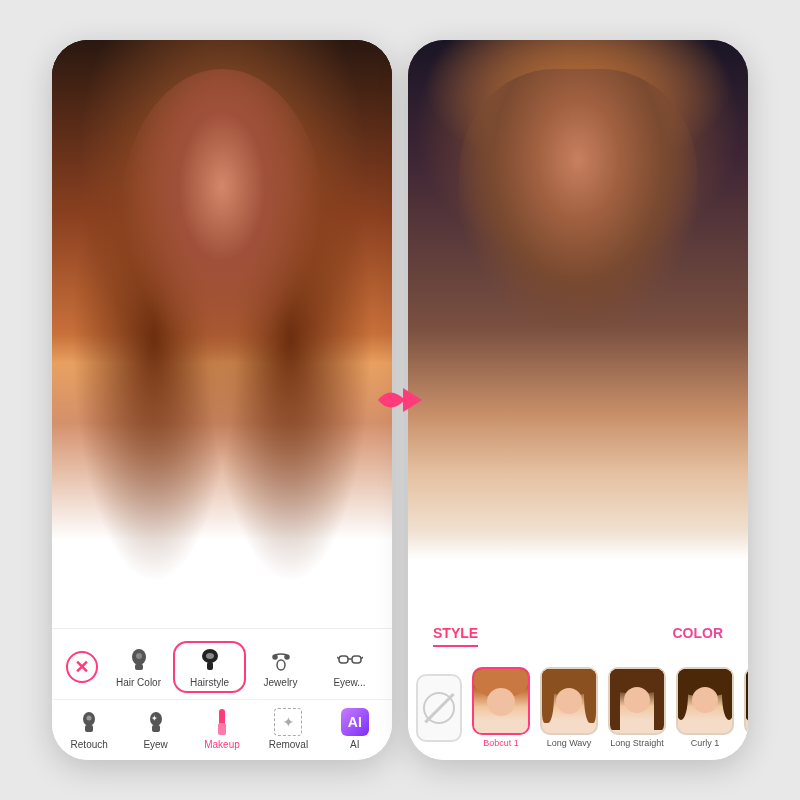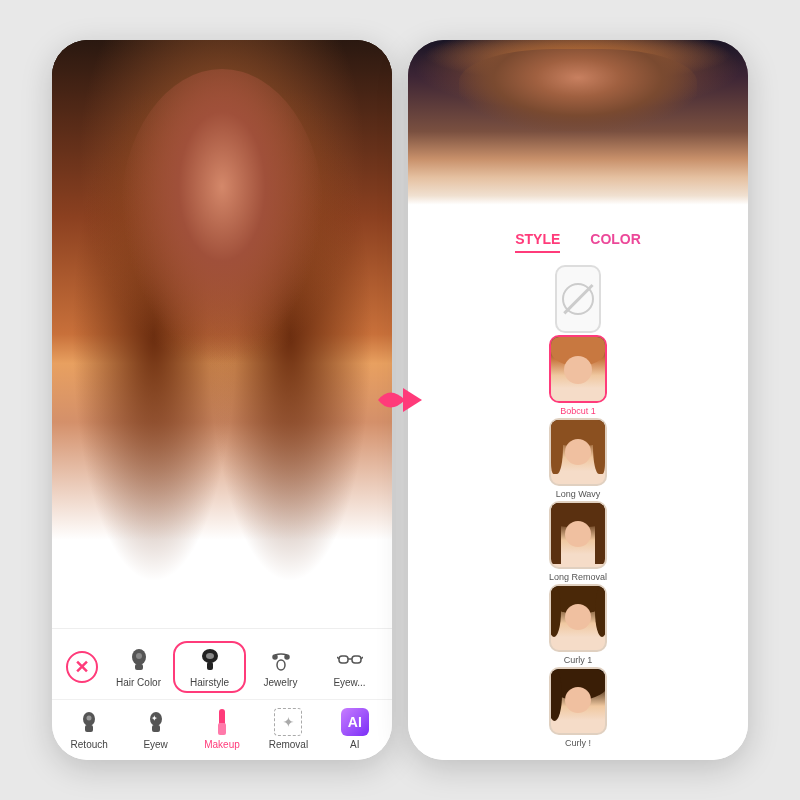--- a/index.html
+++ b/index.html
@@ -230,43 +230,42 @@
       border-radius: 40%;
     }
 
     
     .right-bottom {
       background: #fff;
       padding: 8px 0;
     }
     .style-color-tabs {
       display: flex;
-      justify-content: center;
+      justify-content: space-between;
       gap: 30px;
-      margin-bottom: 8px;
+      margin-bottom: 16px;
       padding: 0 25px;
     }
     .tab-label {
       font-size: 14px;
       font-weight: 600;
       color: #ec4899;
       cursor: pointer;
       padding-bottom: 4px;
     }
     .tab-label.active {
       color: #ff3b7a;
       border-bottom: 2px solid #ff3b7a;
     }
     .hairstyle-row {
       display: flex;
       align-items: center;
-      gap: 2px;
+      gap: 10px;
       padding: 4px 8px;
       overflow: hidden;
-      flex-direction: column;
     }
     .hs-item {
       display: flex;
       flex-direction: column;
       align-items: center;
       gap: 3px;
       cursor: pointer;
       min-width: 58px;
     }
     .hs-item.none-item {
@@ -497,21 +496,21 @@
 
           <div class="hs-item">
             <div class="hs-thumb">
               <div style="position:relative;width:100%;height:100%;background:linear-gradient(180deg,#0a0604 0%,#5a3010 30%,#f0c8a0 58%,#f5dcc8 80%);">
                 <div style="position:absolute;top:0;left:0;right:0;height:38%;background:#5a3010;border-radius:0 0 30% 30%;"></div>
                 <div style="position:absolute;top:0;left:0;width:18%;height:95%;background:#5a3010;"></div>
                 <div style="position:absolute;top:0;right:0;width:18%;height:95%;background:#5a3010;"></div>
                 <div style="position:absolute;top:28%;left:50%;transform:translateX(-50%);width:26px;height:26px;background:#f0c0a0;border-radius:50%;"></div>
               </div>
             </div>
-            <span class="hs-label">Long Removal</span>
+            <span class="hs-label">Long Straight</span>
           </div>
 
           <div class="hs-item">
             <div class="hs-thumb">
               <div style="position:relative;width:100%;height:100%;background:linear-gradient(180deg,#0a0402 0%,#4a2808 25%,#f0c8a0 58%,#f5dcc8 80%);">
                 <div style="position:absolute;top:-4px;left:-4px;right:-4px;height:50%;background:#4a2808;border-radius:50%;"></div>
                 <div style="position:absolute;top:0;left:-4px;width:26%;height:80%;background:#4a2808;border-radius:50%;"></div>
                 <div style="position:absolute;top:0;right:-4px;width:26%;height:80%;background:#4a2808;border-radius:50%;"></div>
                 <div style="position:absolute;top:28%;left:50%;transform:translateX(-50%);width:26px;height:26px;background:#f0c0a0;border-radius:50%;"></div>
               </div>

